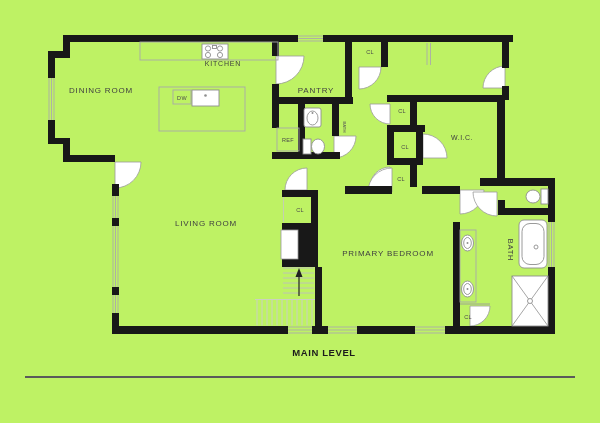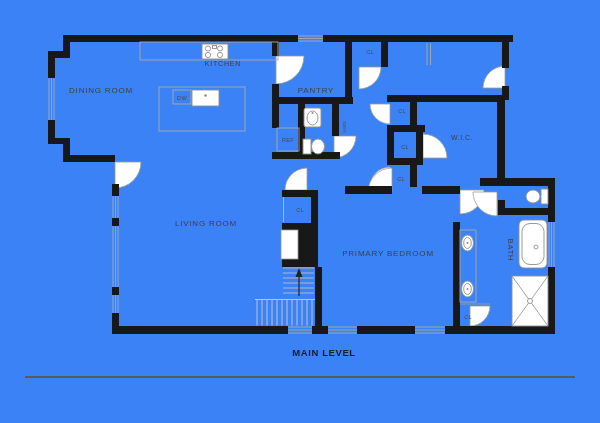--- a/index.html
+++ b/index.html
@@ -1,16 +1,16 @@
 <!DOCTYPE html>
 <html><head>
 <meta charset="utf-8">
 <style>
   html,body{margin:0;padding:0;background:#ffffff;}
-  .page{position:relative;width:600px;height:423px;background:#3b82f6;overflow:hidden;
+  .page{position:relative;width:600px;height:423px;background:#bef264;overflow:hidden;
         font-family:"Liberation Sans", sans-serif;}
   svg{display:block;}
   .room-label{font-size:8px;fill:#404040;letter-spacing:0.8px;}
   .small-label{font-size:5.5px;fill:#4a4a4a;letter-spacing:0.3px;}
   .kitchen-label{font-size:7px;fill:#404040;letter-spacing:0.8px;}
   .wic-label{font-size:7px;fill:#404040;letter-spacing:0.5px;}
   .bath-label{font-size:7.5px;fill:#404040;letter-spacing:0.8px;}
   .tiny-label{font-size:4.2px;fill:#555;}
   .title-label{font-size:9.5px;fill:#1c1c1c;font-weight:bold;letter-spacing:0.6px;}
   .wall{fill:#181818;}

